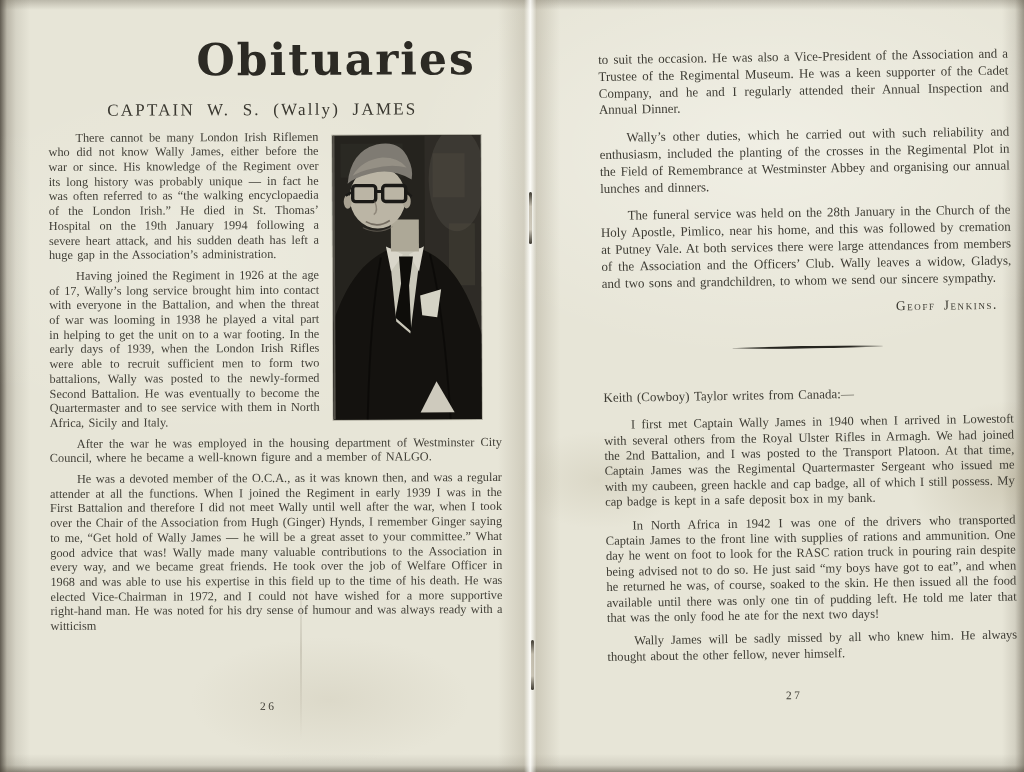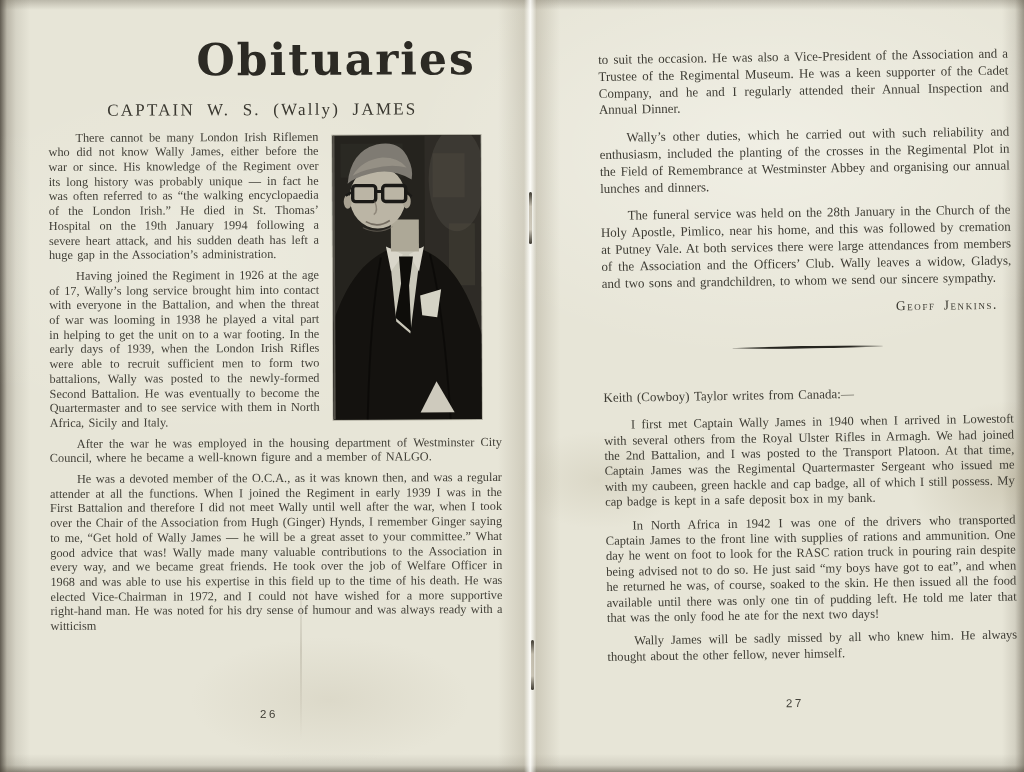--- a/index.html
+++ b/index.html
@@ -71,22 +71,21 @@
     background:radial-gradient(ellipse at center, #26251f 0%, #26251f 40%, rgba(38,37,31,0) 78%);
   }
   .intro{margin-top:38px !important;text-indent:0 !important;}
   .photo{
     float:right;width:148px;height:284px;margin:6px 20px 12px 14px;
     background:#23211c;box-shadow:0 0 0 1px rgba(60,56,46,0.35);
   }
   .photo svg{display:block;width:100%;height:100%;}
   .pagenum{
     position:absolute;font-size:11.5px;letter-spacing:2.5px;color:#44423a;
-    font-family:Liberation Sans, sans-serif;
-    margin-top:8px;
+    font-family:Liberation Serif, serif;
   }
   .pagenum.left{left:260px;top:700px;transform:rotate(-0.3deg);}
   .pagenum.right{left:786px;top:689px;transform:rotate(-0.9deg);}
 </style>
 </head>
 <body>
 
 <div class="spread">
 
   <div class="page page-left">

